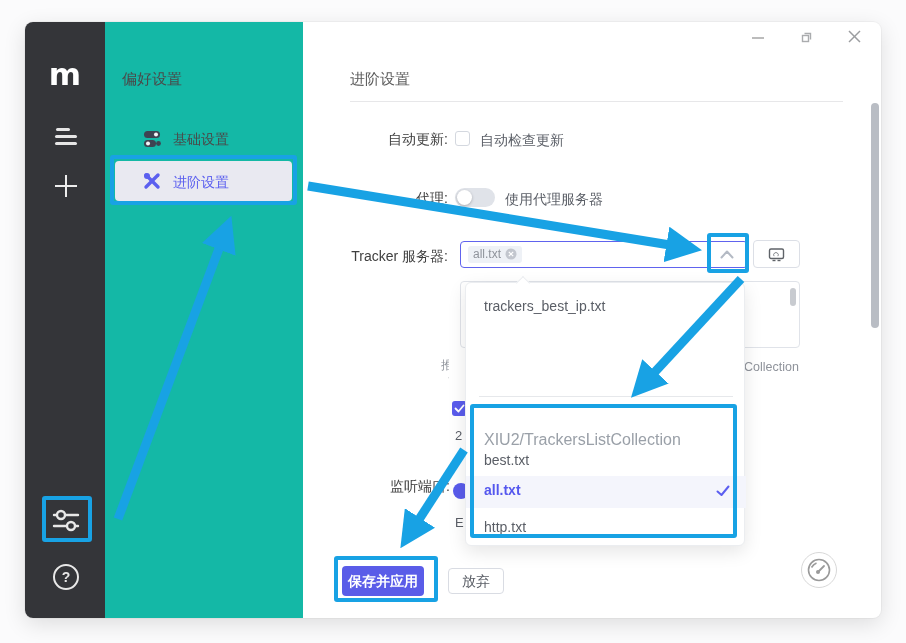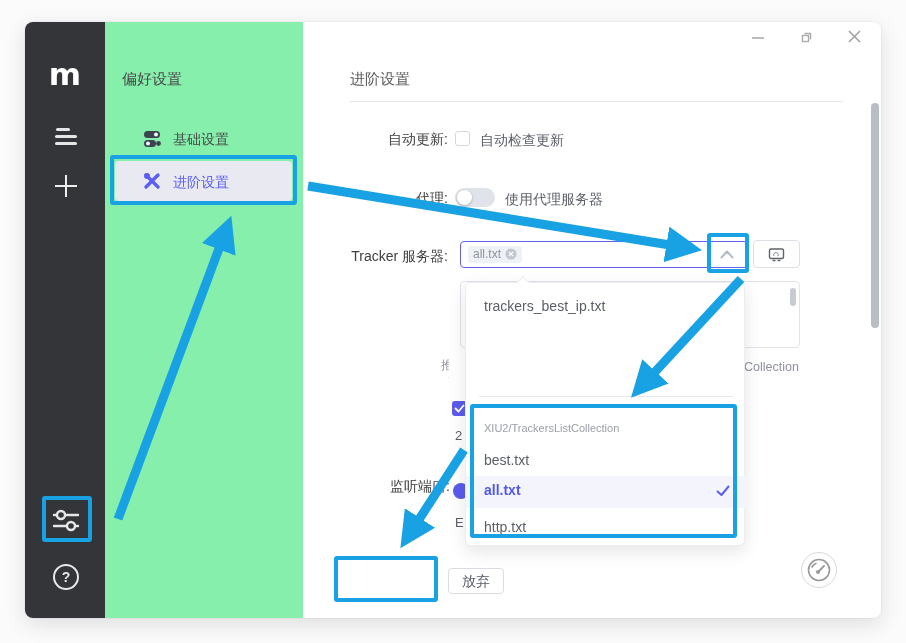--- a/index.html
+++ b/index.html
@@ -6,21 +6,21 @@
   html,body { width:906px; height:643px; background:#fbfbfc; overflow:hidden;
     font-family:"Liberation Sans","DejaVu Sans",sans-serif; }
   .abs { position:absolute; }
   #window { left:25px; top:22px; width:856px; height:596px; background:#fff;
     border-radius:8px; box-shadow:0 6px 22px rgba(0,0,0,.12), 0 0 0 1px rgba(0,0,0,.03);
     overflow:hidden; }
   
   #sidebar { left:0; top:0; width:80px; height:596px; background:#343539; }
   .sbline { position:absolute; height:3px; border-radius:2px; background:#e6e6e6; }
   
-  #prefs { left:80px; top:0; width:198px; height:596px; background:#86efac; }
+  #prefs { left:80px; top:0; width:198px; height:596px; background:#14b8a6; }
   .menu-label { font-size:14px; color:#4a4a4a; }
   
   .form-label { font-size:14px; color:#404040; text-align:right; }
   .ctl-text { font-size:14px; color:#5a5e66; }
   .frag { font-size:12px; color:#8f939b; white-space:nowrap; overflow:hidden; }
   .btn { border-radius:4px; text-align:center; cursor:pointer; }
   
   .ann-box { position:absolute; border:4px solid #18a2e4; border-radius:3px; z-index:30; }
   
   #dd-panel { left:440px; top:260px; width:280px; height:264px; background:#fff;
@@ -149,31 +149,33 @@
   <div class="abs ctl-text" style="left:430px;top:406px;width:12px;overflow:hidden;z-index:1;font-size:13px;">2</div>
   <div class="abs form-label" style="left:280px;top:456px;width:145px;z-index:1;">监听端口:</div>
   <div class="abs" style="left:428px;top:461px;width:16px;height:16px;background:#5a5cec;border-radius:50%;z-index:1;"></div>
   <div class="abs ctl-text" style="left:430px;top:493px;width:10px;overflow:hidden;z-index:1;font-size:13px;">E</div>
 
   <div class="abs" id="dd-panel">
     <div class="abs" style="left:52px;top:-5px;width:10px;height:10px;background:#fff;
          border-left:1px solid #ebedf0;border-top:1px solid #ebedf0;transform:rotate(45deg);"></div>
     <div class="dd-item" style="top:6px;">trackers_best_ip.txt</div>
     <div class="abs" style="left:13px;top:113px;width:254px;height:1px;background:#e6e8eb;"></div>
-    <div class="abs" style="left:18px;top:139px;font-size:11px;color:#9aa0a8;">XIU2/TrackersListCollection</div>
+    <div class="abs" style="left:18px;top:148px;font-size:16px;color:#9aa0a8;">XIU2/TrackersListCollection</div>
     <div class="dd-item" style="top:160px;">best.txt</div>
     <div class="abs" style="left:0;top:193px;width:280px;height:32px;background:#f4f5fc;">
       <span class="abs" style="left:18px;top:6px;font-size:14px;font-weight:700;color:#5457ee;">all.txt</span>
       <svg class="abs" style="right:16px;top:9px;" width="14" height="12" viewBox="0 0 14 12">
         <polyline points="1.5,6.5 5.5,10 12.5,1.5" fill="none" stroke="#5b5ef0" stroke-width="2" stroke-linecap="round" stroke-linejoin="round"></polyline>
       </svg>
     </div>
     <div class="dd-item" style="top:227px;">http.txt</div>
   </div>
 
+  <div class="abs btn" style="left:317px;top:544px;width:82px;height:30px;background:#5a5ce8;color:#fff;
+       font-size:14px;font-weight:700;line-height:30px;">保存并应用</div>
   <div class="abs btn" style="left:423px;top:546px;width:56px;height:26px;background:#fff;border:1px solid #d9dce3;
        color:#5a5e66;font-size:14px;line-height:24px;">放弃</div>
 
   <svg class="abs" style="left:775px;top:528px;" width="38" height="40" viewBox="0 0 38 40">
     <circle cx="19" cy="20" r="17.5" fill="#fff" stroke="#d8d8d8" stroke-width="1"></circle>
     <circle cx="19" cy="20" r="10.5" fill="none" stroke="#9a9a9a" stroke-width="1.6"></circle>
     <path d="M10,14 a11,11 0 0 1 5,-4.5" fill="none" stroke="#9a9a9a" stroke-width="1.6" transform="translate(1.5,3.5)"></path>
     <circle cx="18" cy="22" r="2" fill="#9a9a9a"></circle>
     <line x1="18" y1="22" x2="24" y2="16" stroke="#9a9a9a" stroke-width="1.8" stroke-linecap="round"></line>
   </svg>

